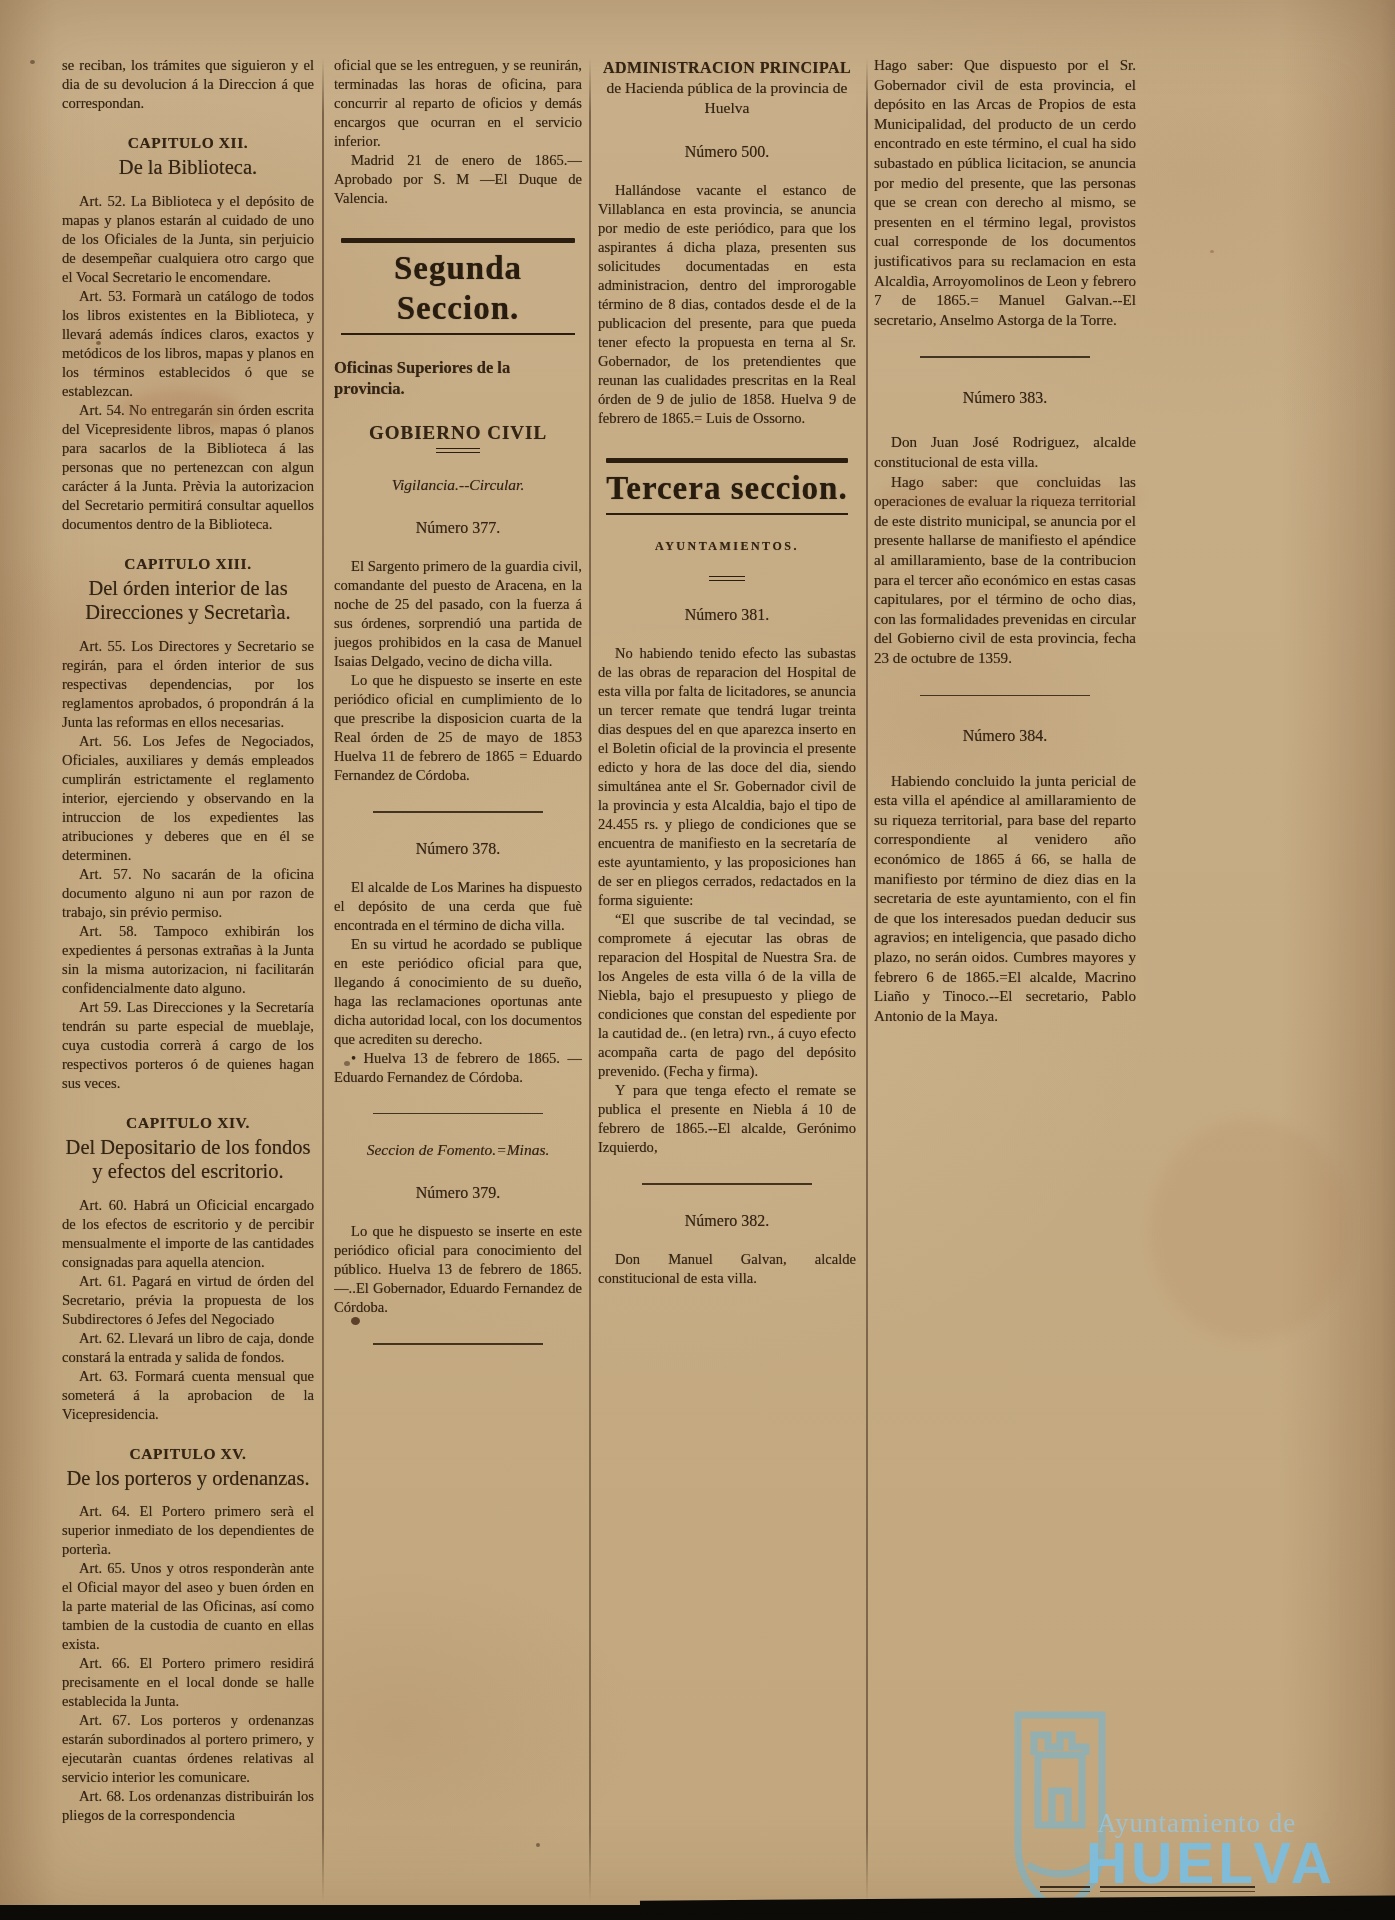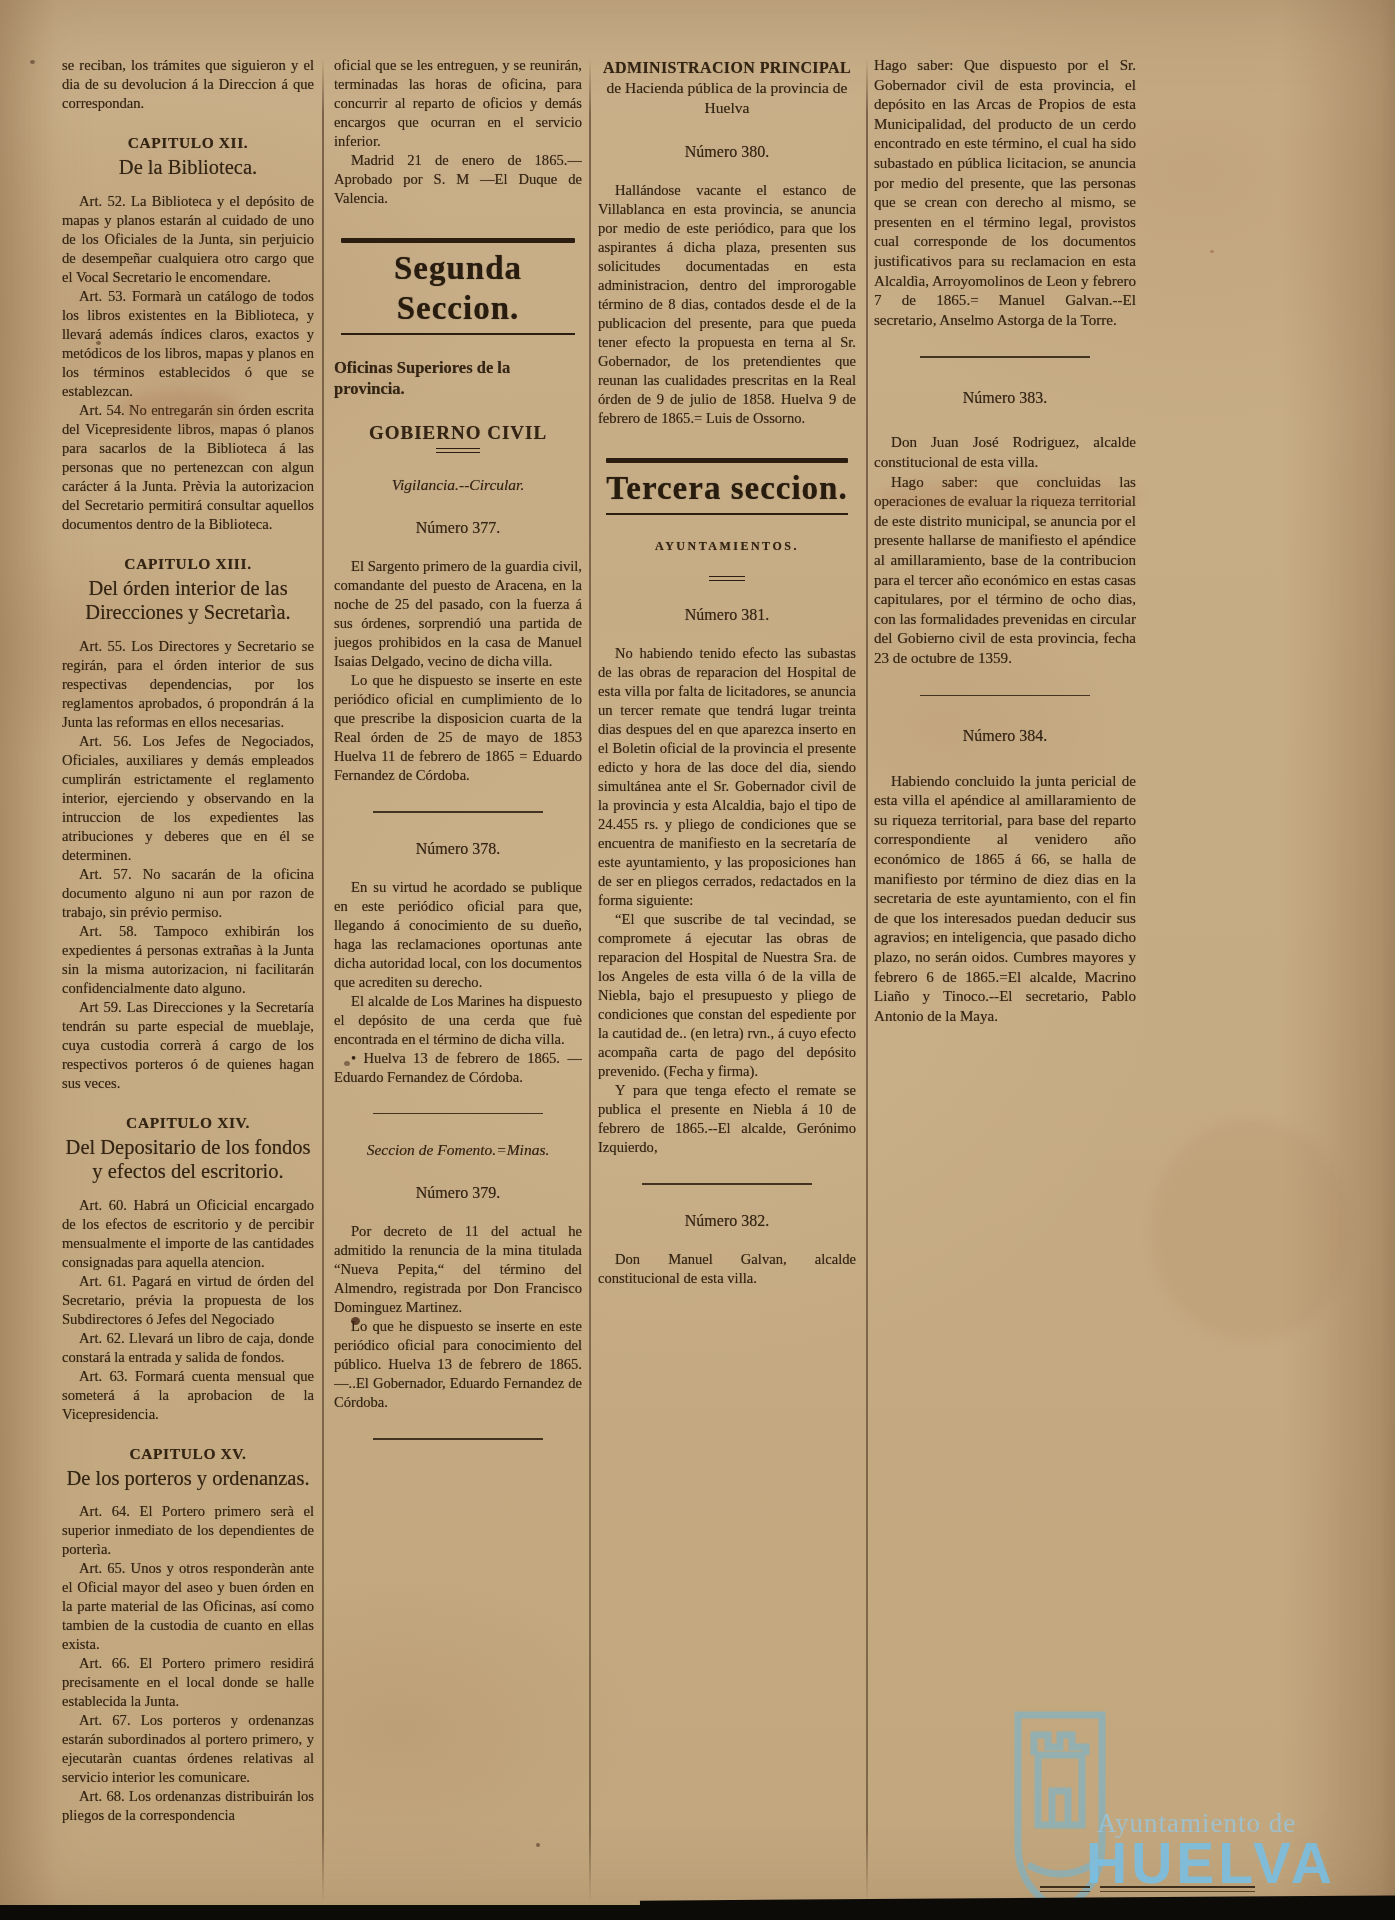--- a/index.html
+++ b/index.html
@@ -104,34 +104,33 @@
       <div class="r-thin"></div>
       <div class="b-sub">Oficinas Superiores de la provincia.</div>
       <div class="b-org">GOBIERNO CIVIL</div>
       <div class="r-org"></div>
       <div class="b-italic">Vigilancia.--Circular.</div>
       <div class="b-numero">Número 377.</div>
       <div class="b-p">El Sargento primero de la guardia civil, comandante del puesto de Aracena, en la noche de 25 del pasado, con la fuerza á sus órdenes, sorprendió una partida de juegos prohibidos en la casa de Manuel Isaias Delgado, vecino de dicha villa.</div>
       <div class="b-p">Lo que he dispuesto se inserte en este periódico oficial en cumplimiento de lo que prescribe la disposicion cuarta de la Real órden de 25 de mayo de 1853 Huelva 11 de febrero de 1865 = Eduardo Fernandez de Córdoba.</div>
       <div class="r-med"></div>
       <div class="b-numero">Número 378.</div>
+      <div class="b-p">El alcalde de Los Marines ha dispuesto el depósito de una cerda que fuè encontrada en el término de dicha villa.</div>
       <div class="b-p">En su virtud he acordado se publique en este periódico oficial para que, llegando á conocimiento de su dueño, haga las reclamaciones oportunas ante dicha autoridad local, con los documentos que acrediten su derecho.</div>
-      <div class="b-p">El alcalde de Los Marines ha dispuesto el depósito de una cerda que fuè encontrada en el término de dicha villa.</div>
       <div class="b-p">• Huelva 13 de febrero de 1865. — Eduardo Fernandez de Córdoba.</div>
       <div class="r-med"></div>
       <div class="b-italic">Seccion de Fomento.=Minas.</div>
       <div class="b-numero">Número 379.</div>
-      <div class="b-p">Por decreto de 11 del actual he admitido la renuncia de la mina titulada “Nueva Pepita,“ del término del Almendro, registrada por Don Francisco Dominguez Martinez.</div>
       <div class="b-p">Lo que he dispuesto se inserte en este periódico oficial para conocimiento del público. Huelva 13 de febrero de 1865.—..El Gobernador, Eduardo Fernandez de Córdoba.</div>
       <div class="r-med"></div>
     </div>
   <div class="col" id="c3">
       <div class="b-orgtop">ADMINISTRACION PRINCIPAL</div>
       <div class="b-orgsub">de Hacienda pública de la provincia de Huelva</div>
-      <div class="b-numero">Número 380.</div>
+      <div class="b-numero">Número 500.</div>
       <div class="b-p">Hallándose vacante el estanco de Villablanca en esta provincia, se anuncia por medio de este periódico, para que los aspirantes á dicha plaza, presenten sus solicitudes documentadas en esta administracion, dentro del improrogable término de 8 dias, contados desde el de la publicacion del presente, para que pueda tener efecto la propuesta en terna al Sr. Gobernador, de los pretendientes que reunan las cualidades prescritas en la Real órden de 9 de julio de 1858. Huelva 9 de febrero de 1865.= Luis de Ossorno.</div>
       <div class="r-heavy"></div>
       <div class="b-display">Tercera seccion.</div>
       <div class="r-thin"></div>
       <div class="b-ayunt">AYUNTAMIENTOS.</div>
       <div class="r-tiny"></div>
       <div class="b-numero">Número 381.</div>
       <div class="b-p">No habiendo tenido efecto las subastas de las obras de reparacion del Hospital de esta villa por falta de licitadores, se anuncia un tercer remate que tendrá lugar treinta dias despues del en que aparezca inserto en el Boletin oficial de la provincia el presente edicto y hora de las doce del dia, siendo simultánea ante el Sr. Gobernador civil de la provincia y esta Alcaldia, bajo el tipo de 24.455 rs. y pliego de condiciones que se encuentra de manifiesto en la secretaría de este ayuntamiento, y las proposiciones han de ser en pliegos cerrados, redactados en la forma siguiente:</div>
       <div class="b-p">“El que suscribe de tal vecindad, se compromete á ejecutar las obras de reparacion del Hospital de Nuestra Sra. de los Angeles de esta villa ó de la villa de Niebla, bajo el presupuesto y pliego de condiciones que constan del espediente por la cautidad de.. (en letra) rvn., á cuyo efecto acompaña carta de pago del depósito prevenido. (Fecha y firma).</div>
       <div class="b-p">Y para que tenga efecto el remate se publica el presente en Niebla á 10 de febrero de 1865.--El alcalde, Gerónimo Izquierdo,</div>

